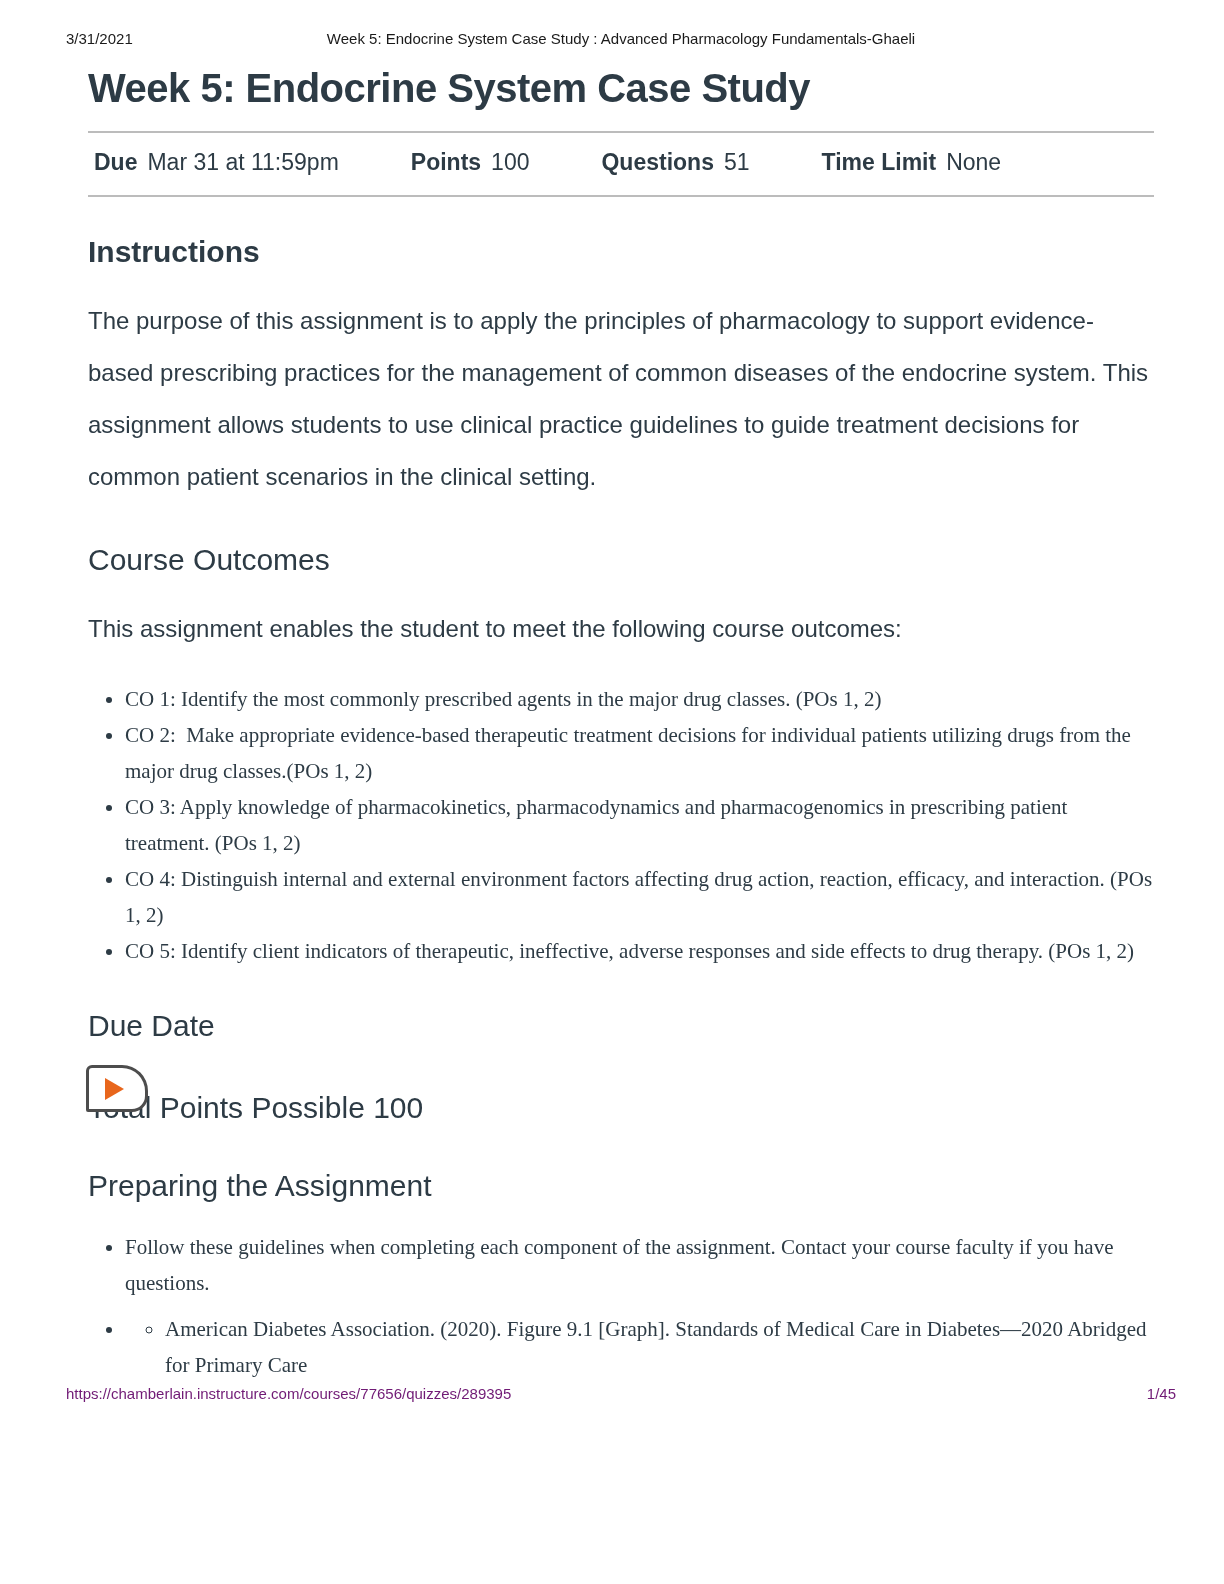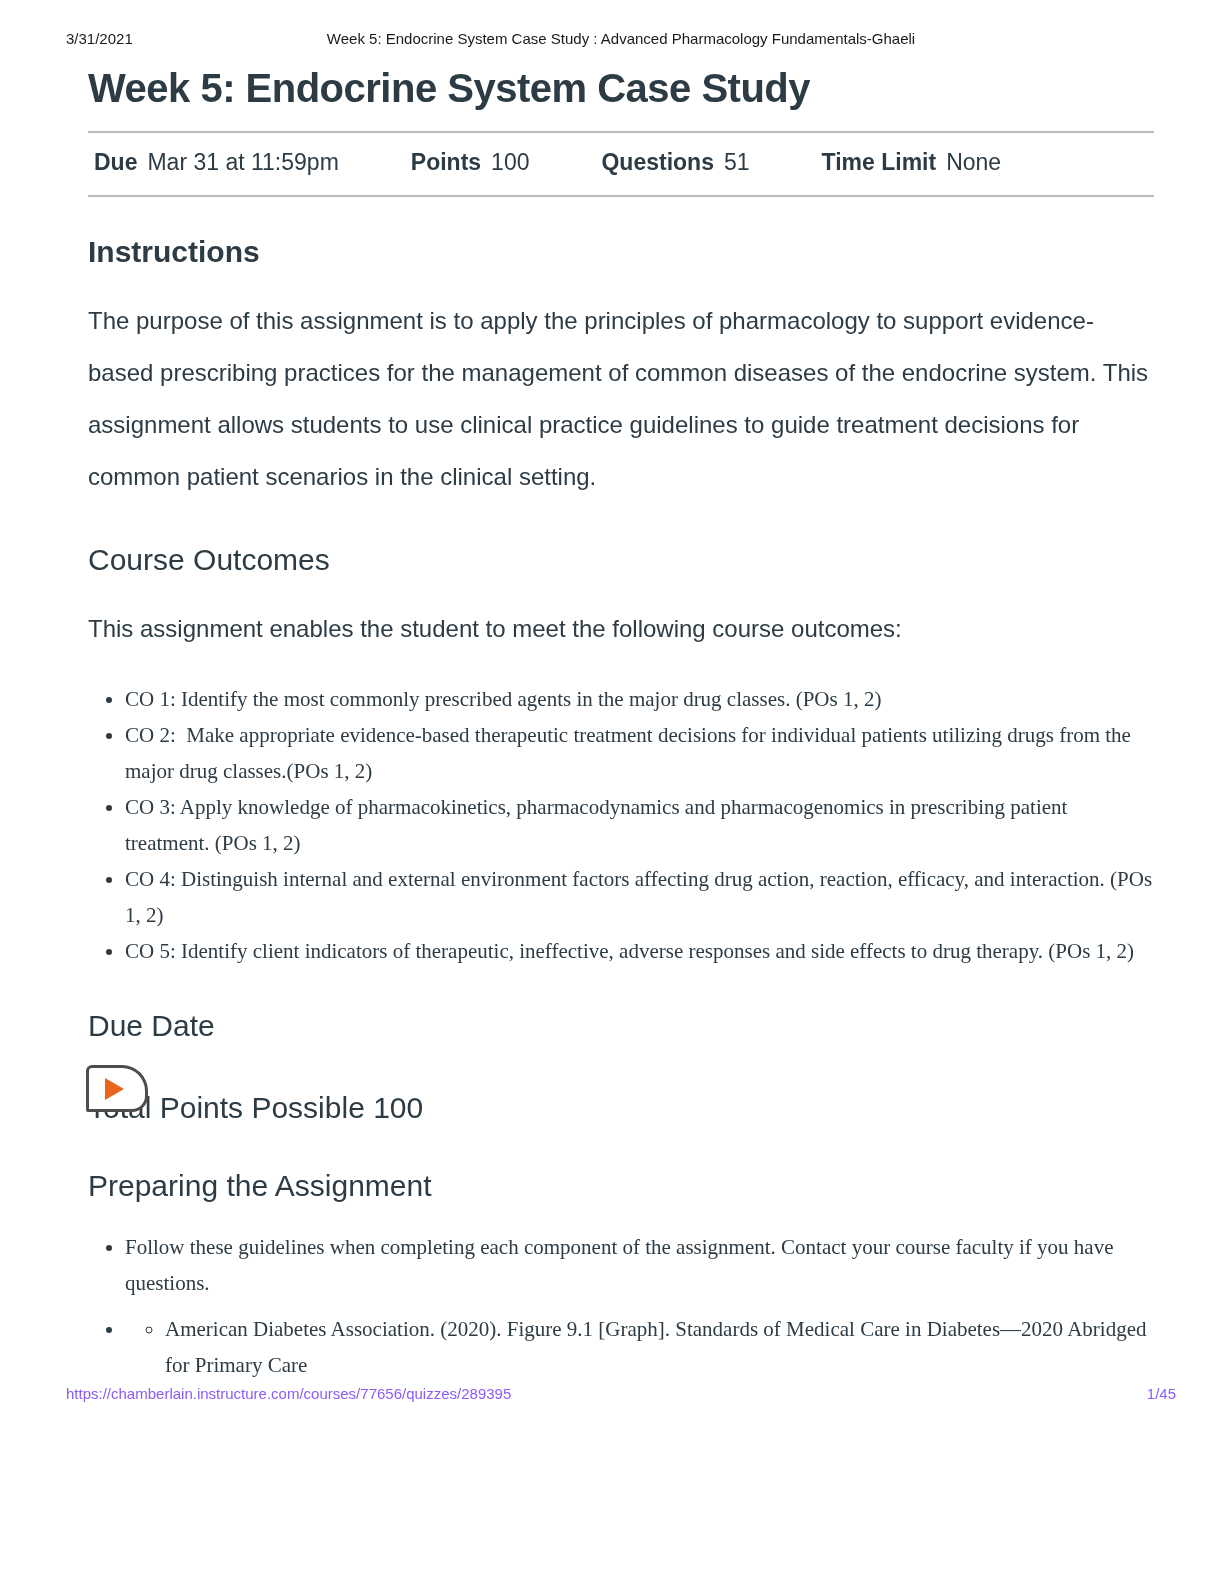--- a/index.html
+++ b/index.html
@@ -126,21 +126,21 @@
 
   
   .print-footer {
     position: absolute;
     left: 57px;
     right: 57px;
     bottom: 22px;
     display: flex;
     justify-content: space-between;
     font-size: 15px;
-    color: #8b5cf6;
+    color: #701a75;
   }
 </style>
 </head>
 <body>
 
 <div class="page">
 
   <div class="print-header">
     <span class="print-date">3/31/2021</span>
     <span class="print-doc-title">Week 5: Endocrine System Case Study : Advanced Pharmacology Fundamentals-Ghaeli</span>

